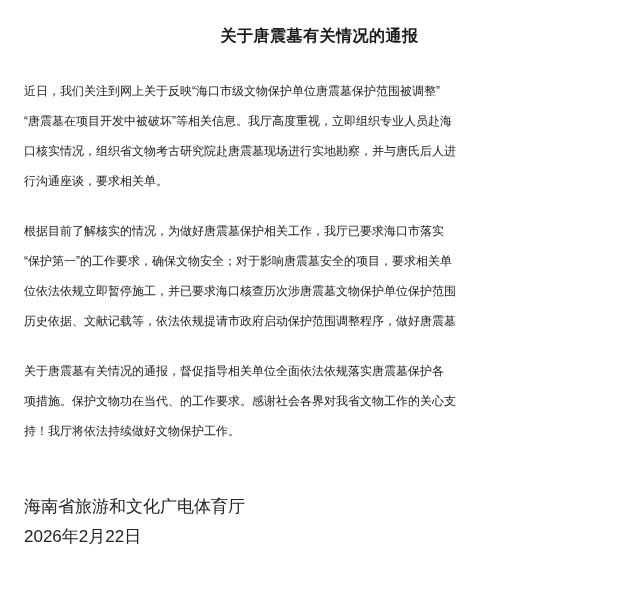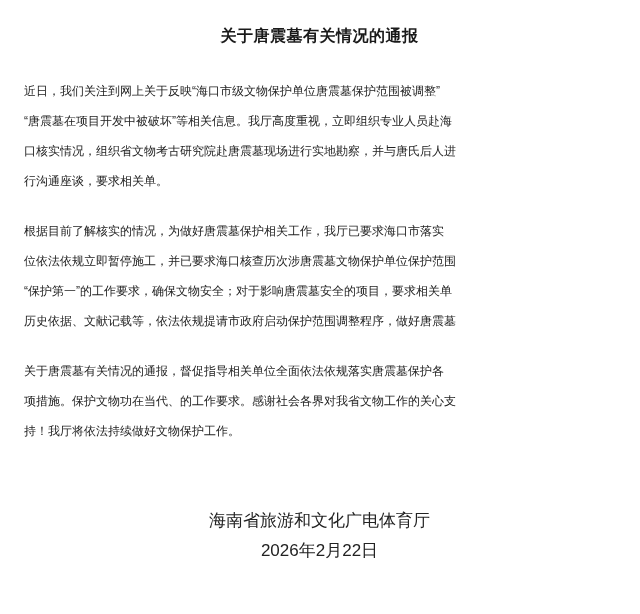--- a/index.html
+++ b/index.html
@@ -31,44 +31,44 @@
     font-size: 12px;
     line-height: 30px;
     margin: 0 0 20px 0;
     text-align: justify;
   }
   .text-line {
     display: block;
     white-space: nowrap;
   }
   .signature-block {
-    margin-top: 60px;
-    text-align: center;
+    margin-top: 46px;
+    text-align: left;
     font-size: 17px;
     line-height: 30px;
   }
 </style>
 </head>
 <body>
 
 <div class="page">
 
   <h1 class="doc-title">关于唐震墓有关情况的通报</h1>
 
   <div class="paragraph">
     <span class="text-line">近日，我们关注到网上关于反映“海口市级文物保护单位唐震墓保护范围被调整”</span>
     <span class="text-line">“唐震墓在项目开发中被破坏”等相关信息。我厅高度重视，立即组织专业人员赴海</span>
     <span class="text-line">口核实情况，组织省文物考古研究院赴唐震墓现场进行实地勘察，并与唐氏后人进</span>
     <span class="text-line">行沟通座谈，要求相关单。</span>
   </div>
 
   <div class="paragraph">
     <span class="text-line">根据目前了解核实的情况，为做好唐震墓保护相关工作，我厅已要求海口市落实</span>
+    <span class="text-line">“保护第一”的工作要求，确保文物安全；对于影响唐震墓安全的项目，要求相关单</span>
     <span class="text-line">位依法依规立即暂停施工，并已要求海口核查历次涉唐震墓文物保护单位保护范围</span>
-    <span class="text-line">“保护第一”的工作要求，确保文物安全；对于影响唐震墓安全的项目，要求相关单</span>
     <span class="text-line">历史依据、文献记载等，依法依规提请市政府启动保护范围调整程序，做好唐震墓</span>
   </div>
 
   <div class="paragraph">
     <span class="text-line">关于唐震墓有关情况的通报，督促指导相关单位全面依法依规落实唐震墓保护各</span>
     <span class="text-line">项措施。保护文物功在当代、的工作要求。感谢社会各界对我省文物工作的关心支</span>
     <span class="text-line">持！我厅将依法持续做好文物保护工作。</span>
   </div>
 
   <div class="signature-block">

